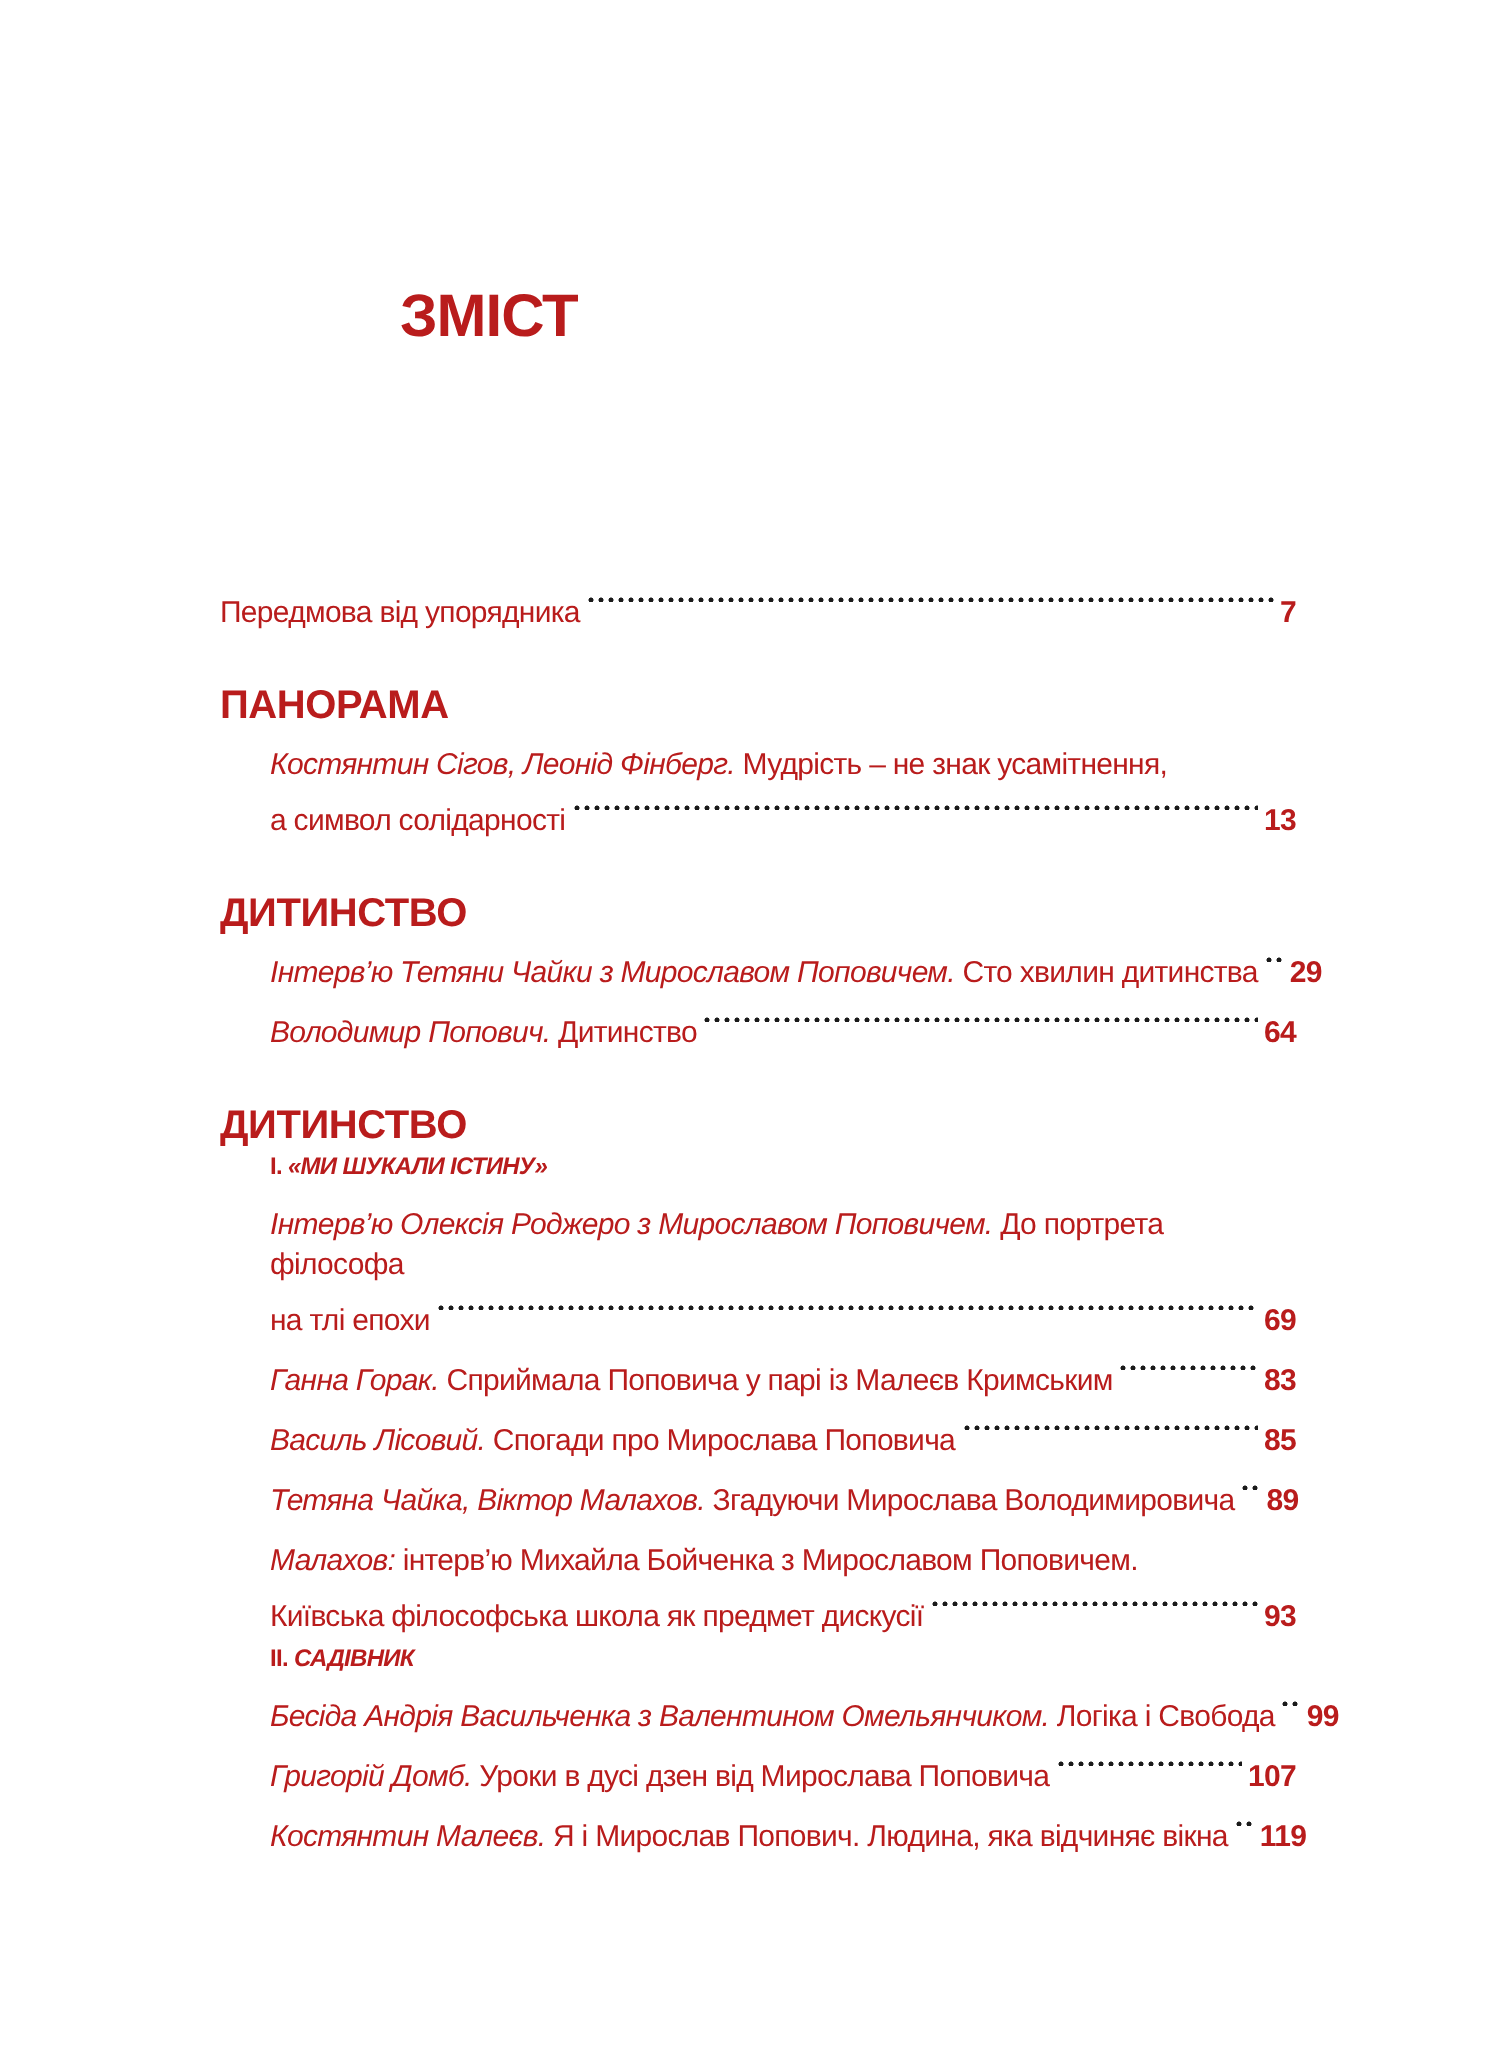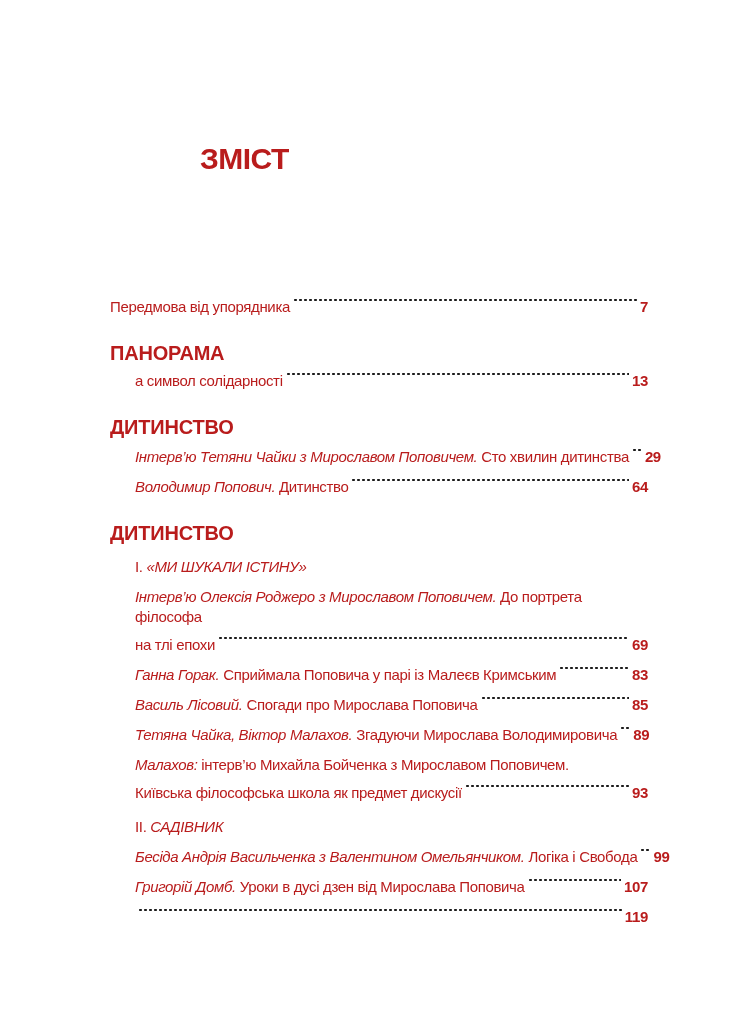--- a/index.html
+++ b/index.html
@@ -35,23 +35,22 @@
   .indent { padding-left:25px; }
   .cont { margin-top:8px; }
 
   .section {
     margin-top:26px;
     font-weight:bold;
     font-size:20px;
     letter-spacing:-0.2px;
   }
   .subsection {
-    margin-top:14px;
-    font-weight:normal;
-    font-size:15px;
+    font-weight:bold;
+    font-size:12px;
   }
   .subsection .sub-label { font-style:italic; }
 
   .txt { white-space:nowrap; }
   .it { font-style:italic; }
 
   .leader {
     flex:1 1 auto;
     min-width:10px;
     height:4px;
@@ -74,20 +73,23 @@
     <div class="toc">
 
       <div class="row">
         <span class="txt">Передмова від упорядника</span>
         <span class="leader"></span>
         <span class="num">7</span>
       </div>
 
       <div class="section">ПАНОРАМА</div>
 
+      <div class="plain indent">
+        <span class="it">Костянтин Сігов, Леонід Фінберг.</span><span> Мудрість – не знак усамітнення,</span>
+      </div>
       <div class="row indent cont">
         <span class="txt">а символ солідарності</span>
         <span class="leader"></span>
         <span class="num">13</span>
       </div>
 
       <div class="section">ДИТИНСТВО</div>
 
       <div class="row indent">
         <span class="txt"><span class="it">Інтерв’ю Тетяни Чайки з Мирославом Поповичем.</span><span> Сто хвилин дитинства</span></span>
@@ -155,19 +157,20 @@
         <span class="num">99</span>
       </div>
 
       <div class="row indent">
         <span class="txt"><span class="it">Григорій Домб.</span><span> Уроки в дусі дзен від Мирослава Поповича</span></span>
         <span class="leader"></span>
         <span class="num">107</span>
       </div>
 
       <div class="row indent">
+        <span class="txt"><span class="it">Костянтин Малеєв.</span><span> Я і Мирослав Попович. Людина, яка відчиняє вікна</span></span>
         <span class="leader"></span>
         <span class="num">119</span>
       </div>
 
     </div>
   </div>
 </div>
 
 </body></html>

